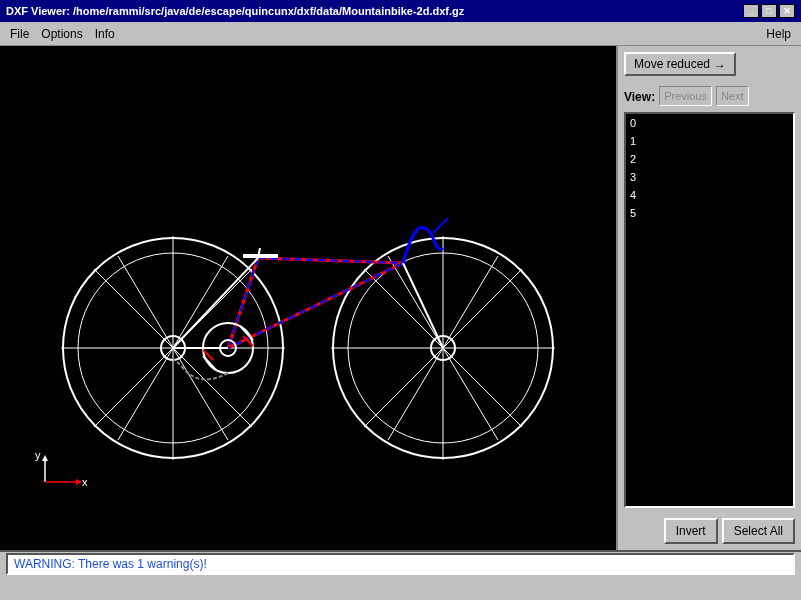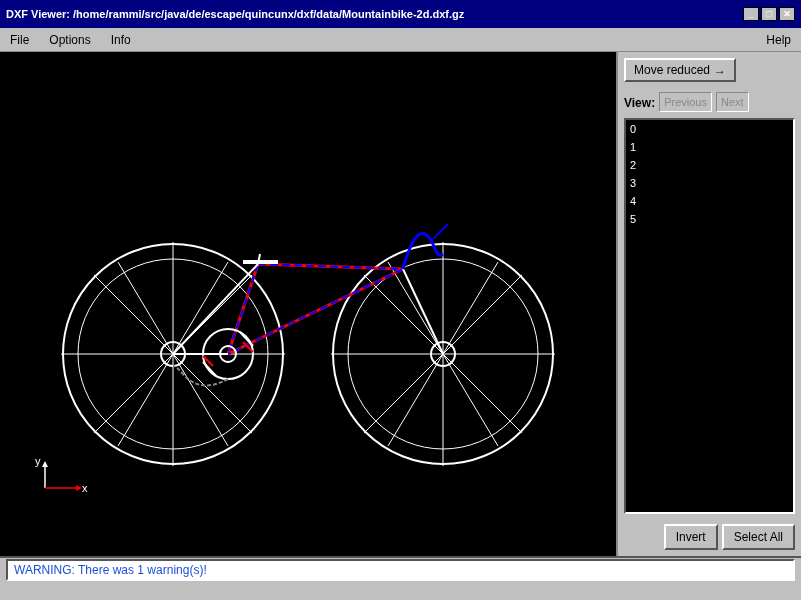--- a/index.html
+++ b/index.html
@@ -16,21 +16,21 @@
     #title-bar {
       background: #000080;
       color: white;
       text-align: center;
       padding: 3px 6px;
       font-size: 12px;
       font-weight: bold;
       display: flex;
       align-items: center;
       justify-content: space-between;
-      height: 28px;
+      height: 22px;
     }
     #title-bar .win-controls {
       display: flex;
       gap: 2px;
     }
     #title-bar .win-btn {
       width: 16px;
       height: 14px;
       background: #c0c0c0;
       border: 1px solid #000;
@@ -42,21 +42,20 @@
     }
 
     
     #menu-bar {
       background: #c0c0c0;
       border-bottom: 1px solid #888;
       display: flex;
       align-items: center;
       padding: 2px 4px;
       height: 24px;
-      gap: 8px;
     }
     .menu-item {
       padding: 2px 6px;
       cursor: pointer;
       font-size: 12px;
     }
     .menu-help {
       margin-left: auto;
     }
 

